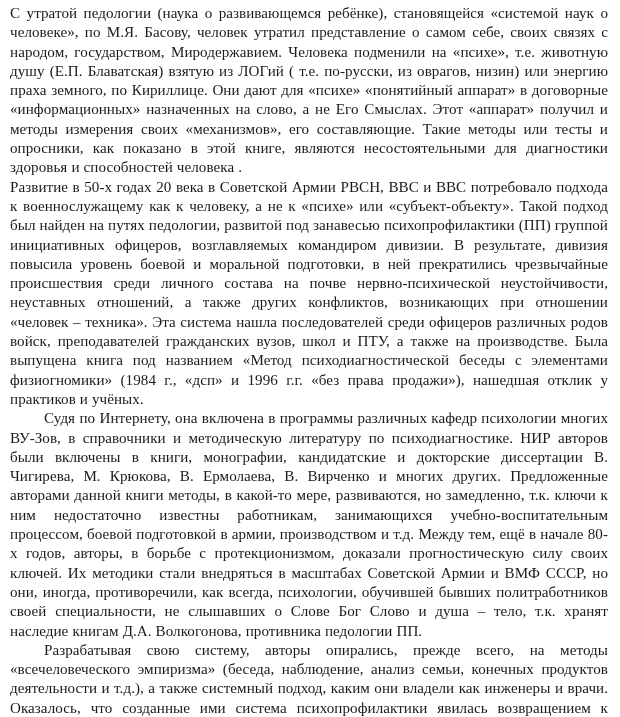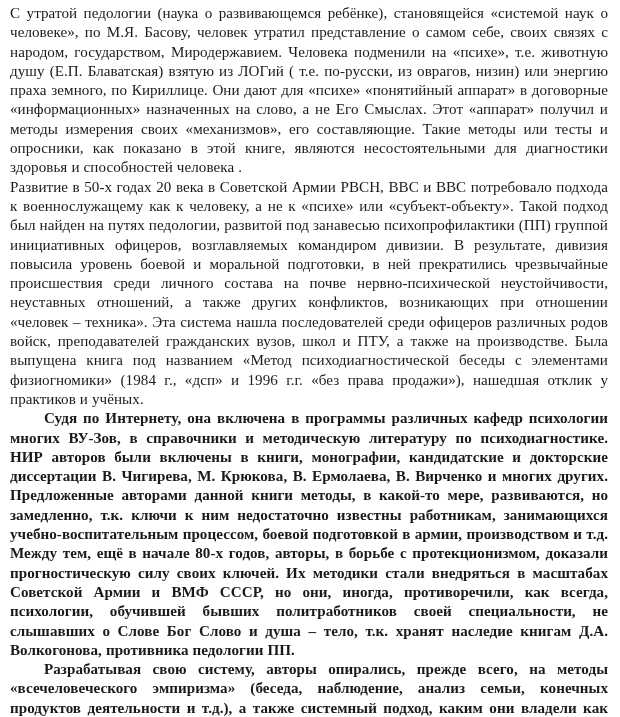--- a/index.html
+++ b/index.html
@@ -25,21 +25,20 @@
     text-align: justify;
     text-justify: inter-word;
     font-size: 15.1px;
     line-height: 19.3px;
     color: #1a1a1a;
     letter-spacing: 0.05px;
     word-spacing: 0.2px;
   }
   .indent {
     text-indent: 34px;
-    font-weight: bold;
   }
   .noindent {
     text-indent: 0;
   }
 </style>
 </head>
 <body>
 
 <div class="page">
   <p class="para noindent">С утратой педологии (наука о развивающемся ребёнке), становящейся «системой наук о человеке», по М.Я. Басову, человек утратил представление о самом себе, своих связях с народом, государством, Миродержавием. Человека подменили на «психе», т.е. животную душу (Е.П. Блаватская) взятую из ЛОГий ( т.е. по-русски, из оврагов, низин) или энергию праха земного, по Кириллице. Они дают для «психе» «понятийный аппарат» в договорные «информационных» назначенных на слово, а не Его Смыслах. Этот «аппарат» получил и методы измерения своих «механизмов», его составляющие. Такие  методы или тесты и опросники, как показано в этой книге, являются несостоятельными  для диагностики здоровья и способностей человека .</p>

